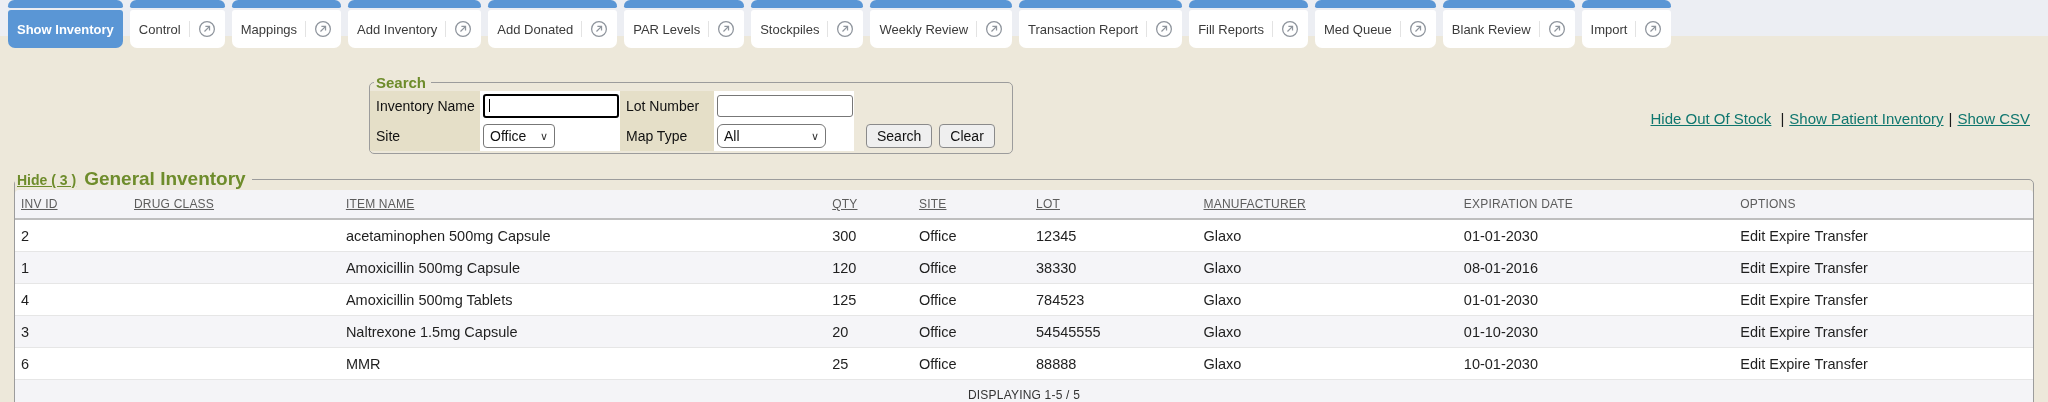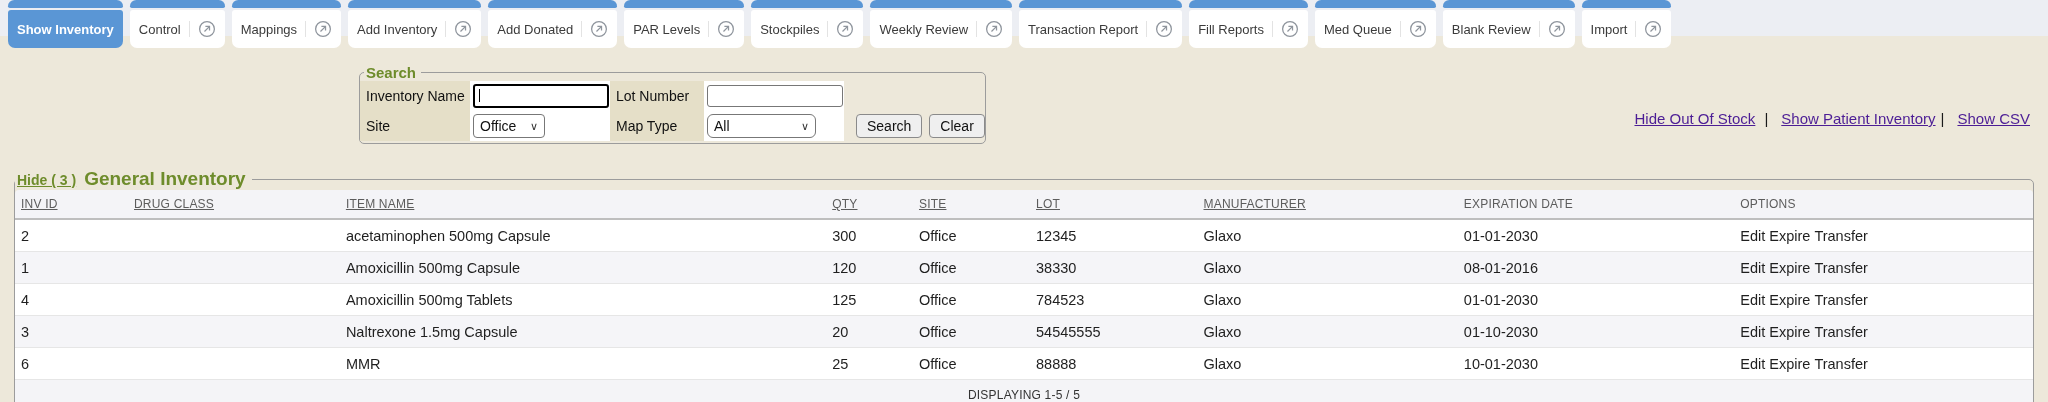--- a/index.html
+++ b/index.html
@@ -19,21 +19,21 @@
     display:flex;align-items:center;padding:0 9px;gap:8px;
   }
   .tab .tlabel{font-size:13px;color:#3B3B3B;white-space:nowrap;}
   .tab .tdivider{width:1px;height:16px;background:#E3E3E3;}
   .tab.active .tab-body{background:#5A96D5;}
   .tab.active .tlabel{color:#FFFFFF;font-weight:bold;}
   .ticon{width:18px;height:18px;display:block;}
   
   fieldset{border:1px solid #9C9C9C;border-radius:5px;}
   .search-fs{
-    position:absolute;left:355px;top:60px;width:608px;margin:4px;padding:0 0 2px 0;
+    position:absolute;left:355px;top:60px;width:608px;margin:14px;padding:0 17px 2px 0;
     background:#EDE8DA;
   }
   .search-fs legend{
     color:#6E8C2B;font-weight:bold;font-size:15px;margin-left:4px;padding:0 5px 0 2px;
   }
   .sgrid{
     display:grid;grid-template-columns:110px 140px 94px 140px 1fr;
     grid-auto-rows:30px;align-items:stretch;
   }
   .scell{display:flex;align-items:center;}
@@ -57,21 +57,21 @@
   .chev{font-size:11px;color:#333;margin-left:6px;}
   .btncell{display:flex;align-items:center;gap:7px;padding-left:12px;}
   .btn{
     background:#EFEFEF;border:1px solid #8A8A8A;border-radius:4px;
     font:14px "Liberation Sans",sans-serif;color:#111;padding:2px 10px;height:24px;cursor:pointer;
   }
   
   .top-links{
     position:absolute;right:18px;top:110px;font-size:15px;color:#1A1A1A;white-space:nowrap;
   }
-  .top-links a{color:#4c1d95;text-decoration:underline;cursor:pointer;margin-left:8px;}
+  .top-links a{color:#0f766e;text-decoration:underline;cursor:pointer;}
   .top-links .sep{margin:0 5px;text-decoration:none;}
   .top-links .sep-first{margin:0 5px 0 9px;}
   
   .inv-fs{
     position:absolute;left:14px;top:168px;width:2018px;margin:0;padding:0;background:transparent;
   }
   .inv-fs legend{margin-left:0;padding:0 6px 0 2px;display:flex;align-items:baseline;gap:8px;}
   .hide-link{color:#6E8C2B;font-weight:bold;font-size:14px;text-decoration:underline;cursor:pointer;}
   .inv-title{color:#6E8C2B;font-weight:bold;font-size:19px;}
   .table-wrap{border-radius:4px;overflow:hidden;}

